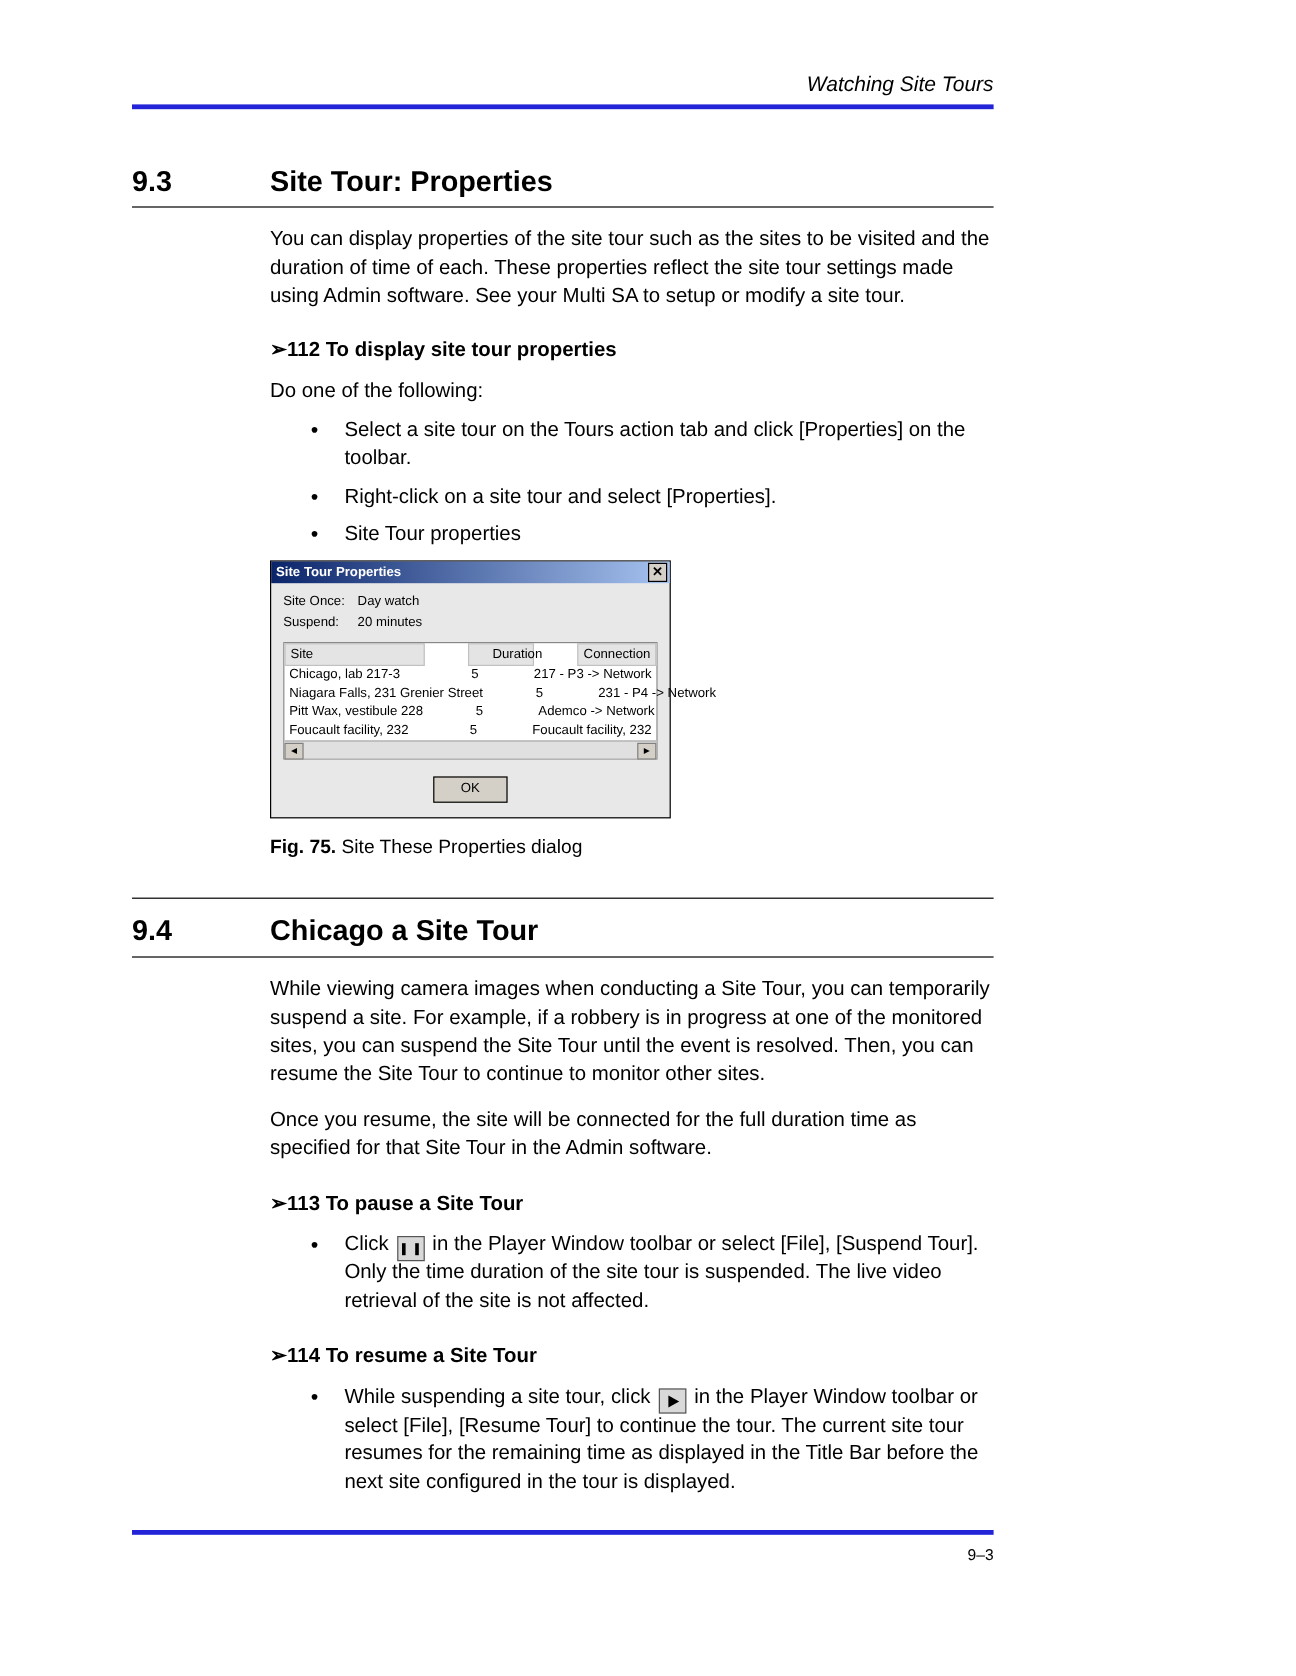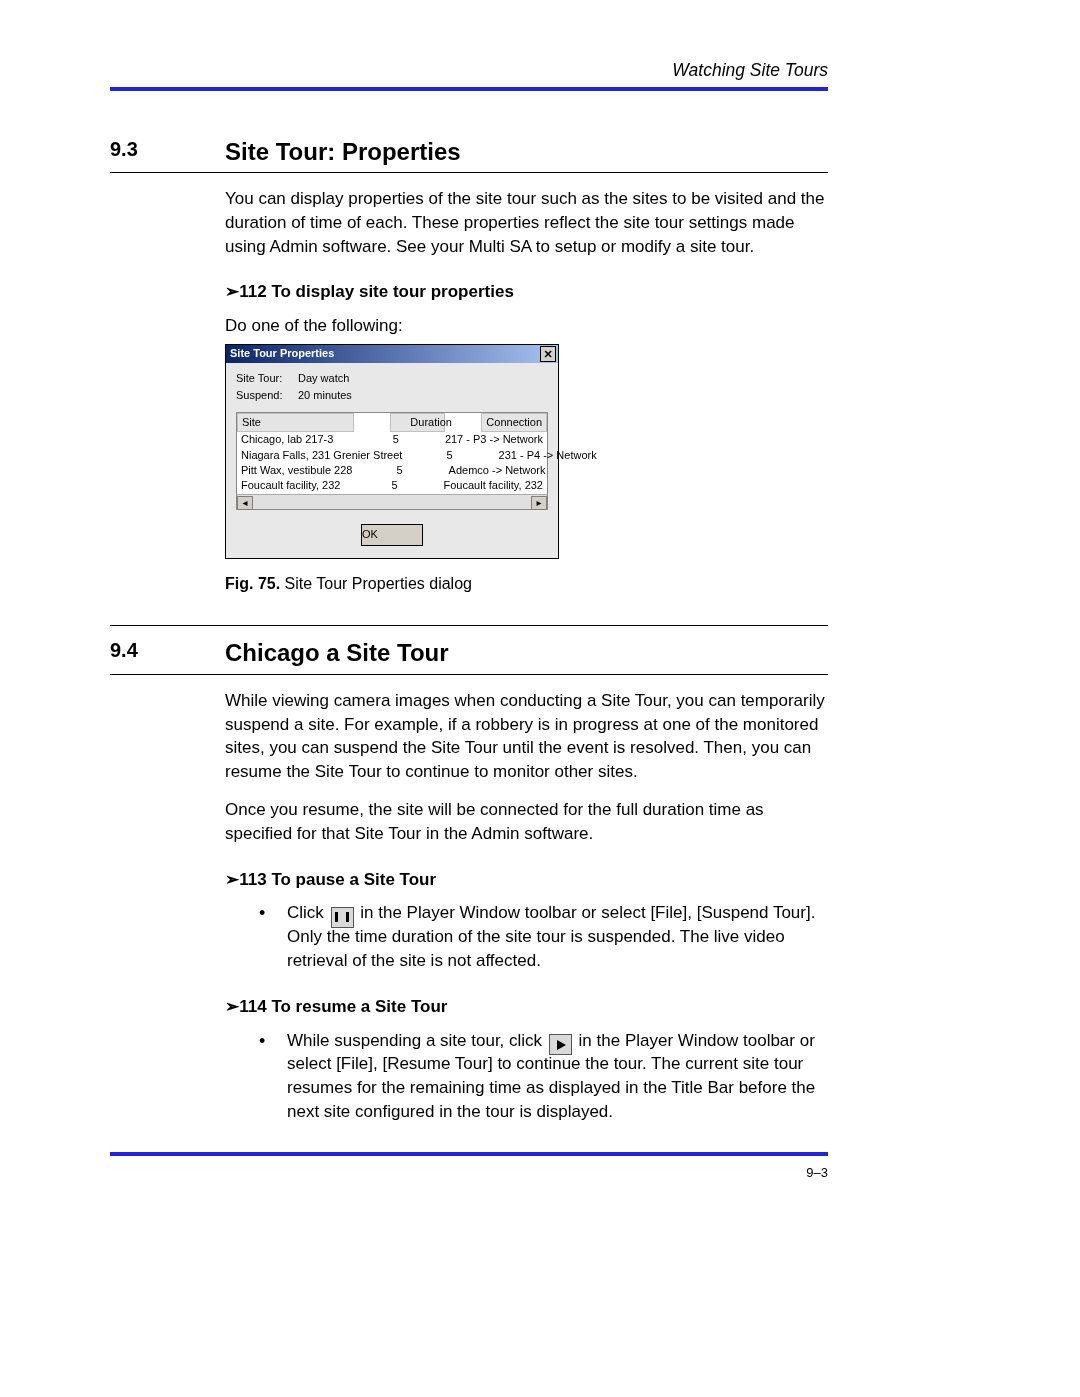--- a/index.html
+++ b/index.html
@@ -33,21 +33,21 @@
     border-top: 1px solid #000;
     margin: 0;
   }
   .section-row {
     display: flex;
     margin-top: 26px;
     margin-bottom: 4px;
   }
   .sec-num {
     width: 115px;
-    font-size: 20px;
+    font-size: 24px;
     font-weight: bold;
   }
   .sec-title {
     font-size: 24px;
     font-weight: bold;
   }
   .body-indent {
     margin-left: 115px;
   }
   .para {
@@ -151,21 +151,21 @@
     display: flex; align-items:center; justify-content:center;
     font-size: 10px;
   }
   .ok-btn {
     width: 60px;
     height: 20px;
     background: #d4d0c8;
     border: 1px solid #000;
     display: flex;
     align-items: center;
-    justify-content: flex-start;
+    justify-content: center;
     margin: 14px auto 2px auto;
   }
   .inline-icon {
     display: inline-flex;
     align-items: center;
     justify-content: center;
     width: 21px;
     height: 19px;
     border: 1px solid #555;
     background: #d9d9d9;
@@ -214,29 +214,34 @@
     <div class="sec-num">9.3</div>
     <div class="sec-title">Site Tour: Properties</div>
   </div>
   <hr class="thin-rule">
 
   <div class="body-indent">
     <p class="para">You can display properties of the site tour such as the sites to be visited and the duration of time of each. These properties reflect the site tour settings made using Admin software. See your Multi SA to setup or modify a site tour.</p>
 
     <div class="proc-head">➢112  To display site tour properties</div>
     <div>Do one of the following:</div>
+    <ul class="bullets">
+      <li>Select a site tour on the Tours action tab and click [Properties] on the toolbar.</li>
+      <li>Right-click on a site tour and select [Properties].</li>
+      <li>Site Tour properties</li>
+    </ul>
 
     <div class="dialog">
       <div class="titlebar">
         <span>Site Tour Properties</span>
         <div class="closebox">✕</div>
       </div>
       <div class="dlg-body">
         <div class="kv-row">
-          <span class="k">Site Tour:</span>
+          <span class="k">Site Once:</span>
           <span>Day watch</span>
         </div>
         <div class="kv-row">
           <span class="k">Suspend:</span>
           <span>20 minutes</span>
         </div>
 
         <div class="inner-table">
           <div class="tbl-head">
             <div class="c1">Site</div>
@@ -269,21 +274,21 @@
           </div>
         </div>
 
         <div class="ok-btn">
             <span>OK</span>
           </div>
       </div>
     </div>
 
     <div class="fig-caption">
-      <span class="fb">Fig. 75.</span><span> Site Tour Properties dialog</span>
+      <span class="fb">Fig. 75.</span><span> Site These Properties dialog</span>
     </div>
   </div>
 
   <hr class="sec-divider">
   <div class="section-row" style="margin-top:10px;">
     <div class="sec-num">9.4</div>
     <div class="sec-title">Chicago a Site Tour</div>
   </div>
   <hr class="thin-rule">
 

